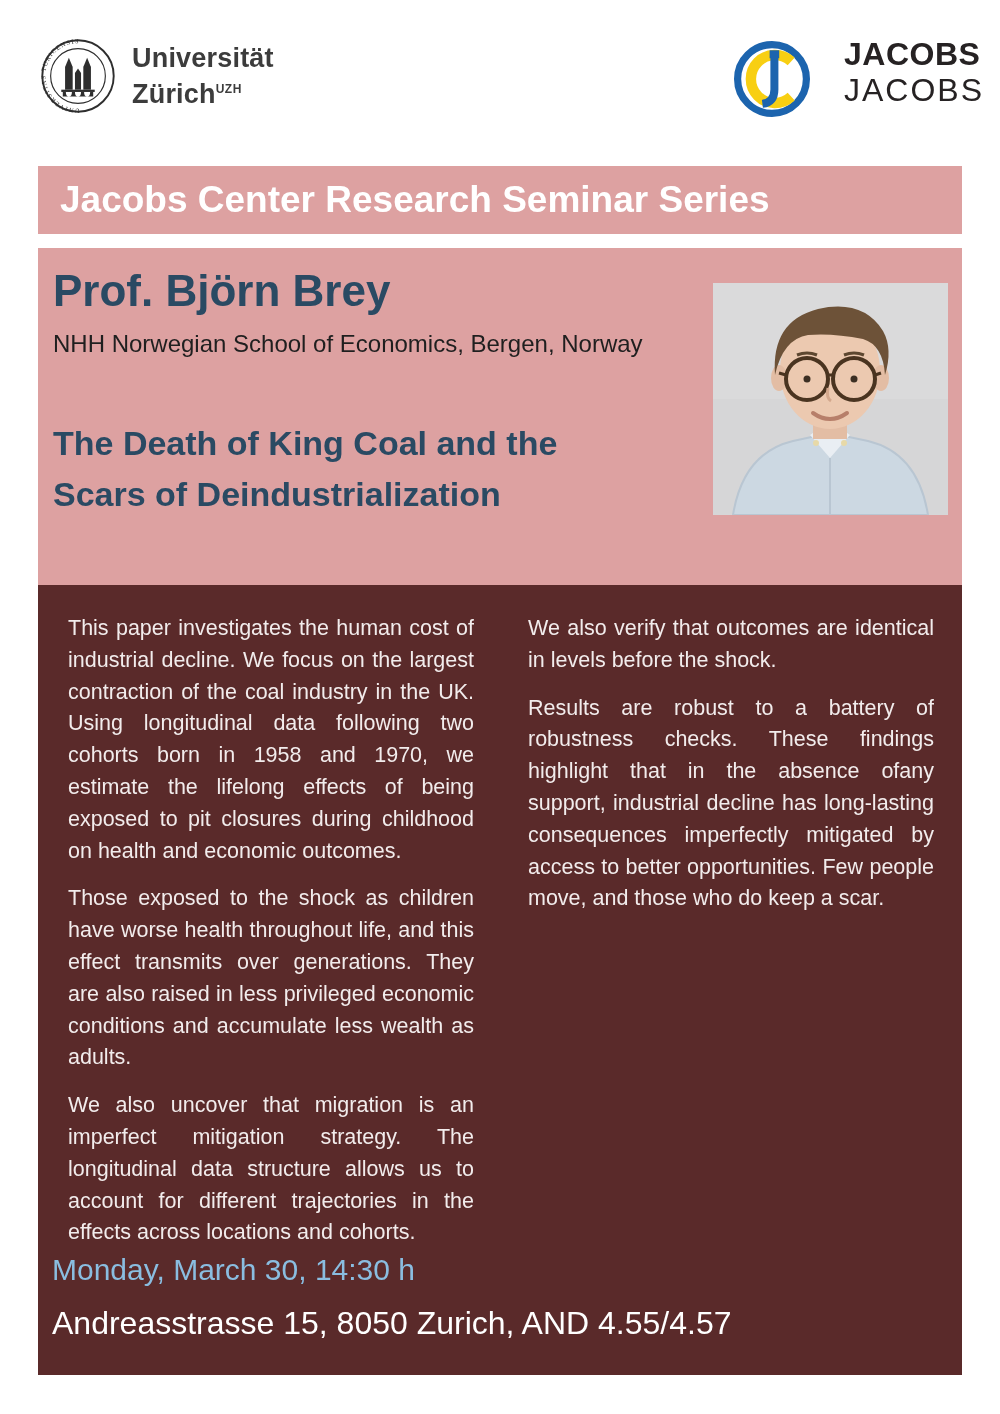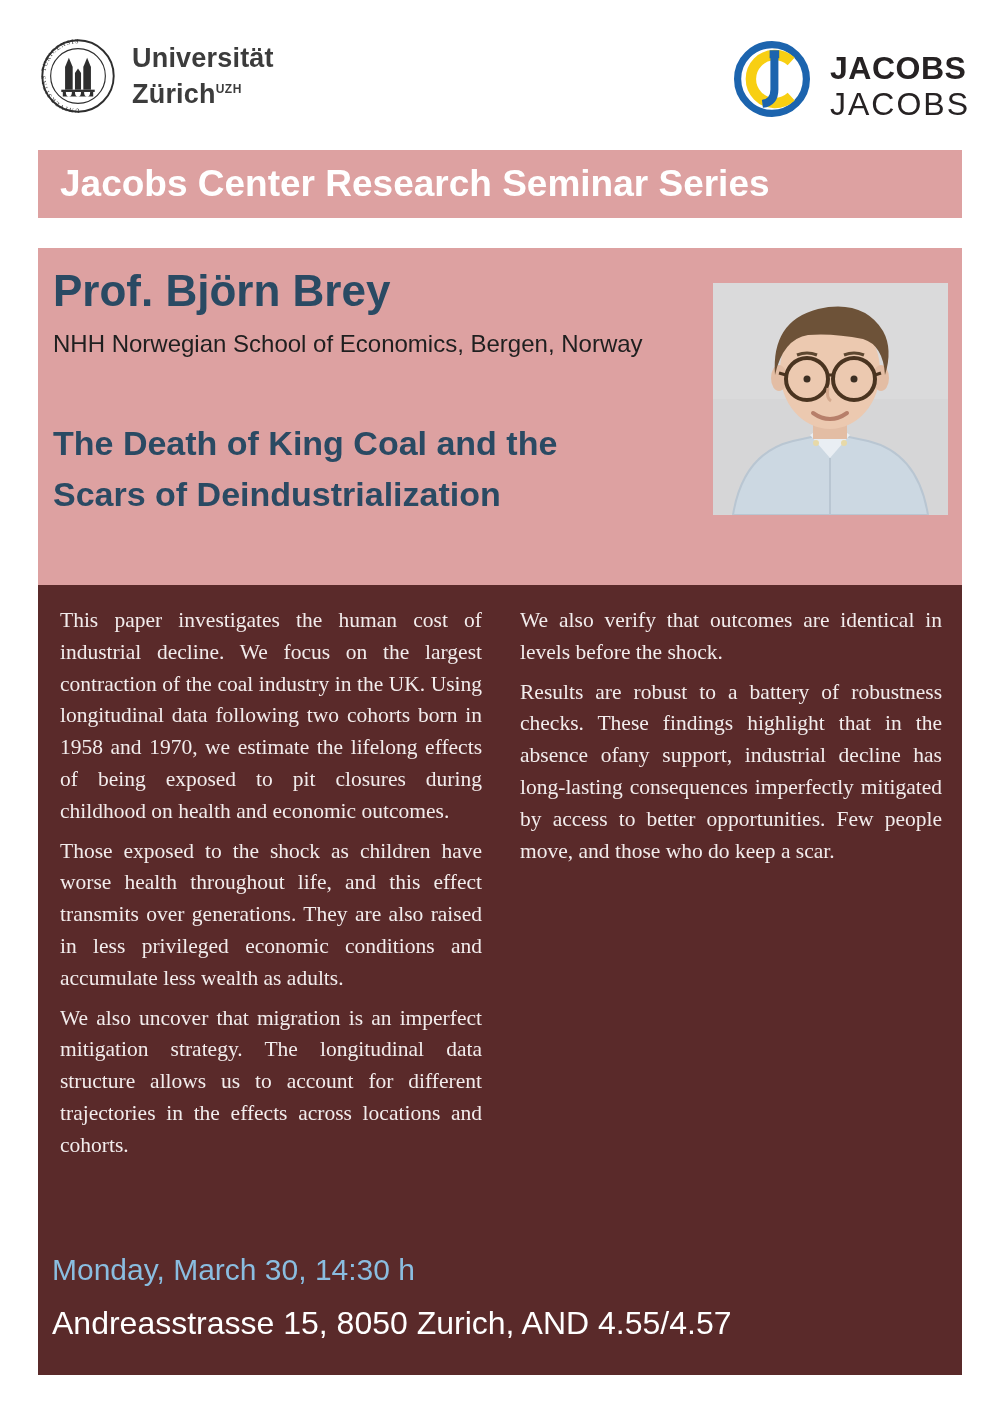--- a/index.html
+++ b/index.html
@@ -5,48 +5,48 @@
   html,body{margin:0;padding:0;background:#ffffff;}
   .page{
     position:relative;width:1000px;height:1414px;background:#ffffff;
     font-family:"Liberation Sans",sans-serif;overflow:hidden;
   }
   
   .uzh-logo{position:absolute;left:40px;top:38px;display:flex;align-items:center;gap:16px;}
   .uzh-seal{width:76px;height:76px;}
   .uzh-wordmark{color:#3c3c3c;font-weight:bold;font-size:27px;line-height:31px;letter-spacing:.2px;}
   .uzh-sup{font-size:12px;font-weight:bold;vertical-align:super;letter-spacing:.5px;}
-  .jacobs-logo{position:absolute;left:732px;top:36px;display:flex;align-items:flex-end;gap:18px;}
+  .jacobs-logo{position:absolute;left:732px;top:36px;display:flex;align-items:flex-start;gap:32px;}
   .jacobs-emblem{width:80px;height:86px;}
   .jacobs-wordmark{color:#262223;font-size:32px;line-height:36px;}
   .jacobs-line1{font-weight:800;letter-spacing:.5px;}
   .jacobs-line2{font-weight:400;letter-spacing:2px;}
   
   .banner{
-    position:absolute;left:38px;top:150px;width:924px;height:68px;
+    position:absolute;left:38px;top:166px;width:924px;height:68px;
     background:#dda1a1;color:#ffffff;font-weight:bold;font-size:37px;
     display:flex;align-items:center;padding-left:22px;box-sizing:border-box;
   }
   
   .speaker-block{
     position:absolute;left:38px;top:248px;width:924px;height:337px;
     background:#dda1a1;box-sizing:border-box;
   }
   .speaker-name{position:absolute;left:15px;top:18px;color:#2a4a63;font-weight:bold;font-size:44px;}
   .speaker-aff{position:absolute;left:15px;top:82px;color:#1f1f1f;font-size:24px;}
   .talk-title{position:absolute;left:15px;top:170px;color:#2a4a63;font-weight:bold;font-size:34px;line-height:51px;}
   .photo{position:absolute;left:675px;top:35px;width:235px;height:232px;display:block;}
   
   .abstract-block{
     position:absolute;left:38px;top:585px;width:924px;height:790px;
     background:#5a2a2a;color:#f2ecec;box-sizing:border-box;
   }
   .columns{position:absolute;left:14px;top:12px;width:898px;display:flex;gap:22px;}
   .col{width:438px;font-size:21.5px;line-height:31.8px;text-align:justify;}
-  .col p{margin:8px;font-family:Liberation Serif, serif;}
+  .col p{margin:16px;}
   .event-datetime{position:absolute;left:14px;top:668px;color:#8abde0;font-size:30px;}
   .event-location{position:absolute;left:14px;top:720px;color:#ffffff;font-size:32px;}
 </style>
 </head>
 <body>
 
 <div class="page">
 
   <div class="uzh-logo">
     <svg class="uzh-seal" viewBox="0 0 100 100">

